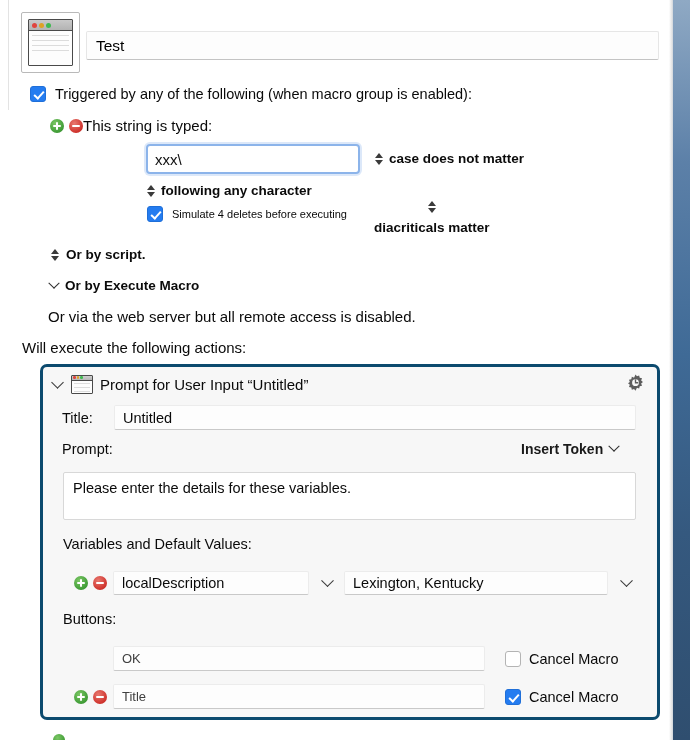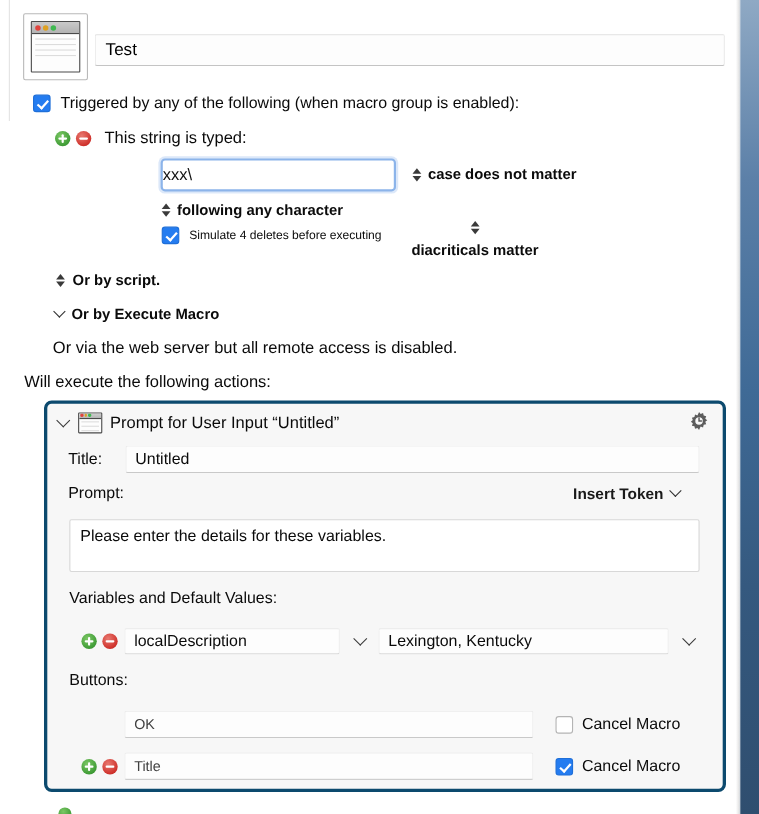--- a/index.html
+++ b/index.html
@@ -127,32 +127,33 @@
     background: #fff; border-radius: 1px;
   }
   .rnd.add::after {
     content: ""; position: absolute;
     left: 6px; top: 3px; width: 2px; height: 8px;
     background: #fff; border-radius: 1px;
   }
 
   .string-typed-row {
     position: absolute; left: 50px; top: 117px;
-    display: flex; align-items: center; gap: 12px;
+    display: flex; align-items: center; gap: 0;
   }
   .string-typed-row .lbl { font-size: 15px; }
 
   .typed-input {
     position: absolute; left: 146px; top: 144px;
     width: 214px; height: 30px;
     border-radius: 4px;
     border: 2px solid #8cb4ea;
     background: #ffffff;
     box-shadow: 0 0 0 2px rgba(140,180,234,0.30);
     display: flex; align-items: center;
+    padding-left: 7px;
     font-size: 15px; color: #111;
   }
 
   .popup-lbl {
     position: absolute;
     display: flex; align-items: center; gap: 6px;
     font-size: 13.5px; font-weight: bold; color: #0b0b0b;
     white-space: nowrap;
   }
   .stepper {

